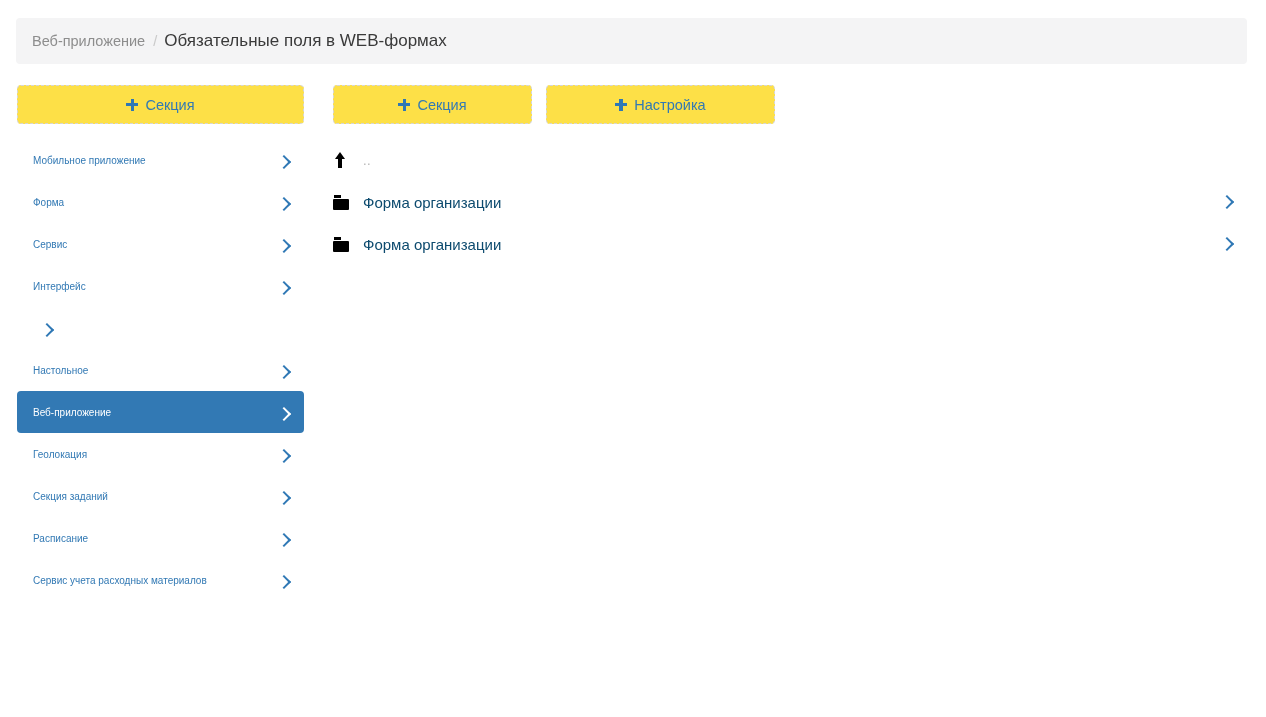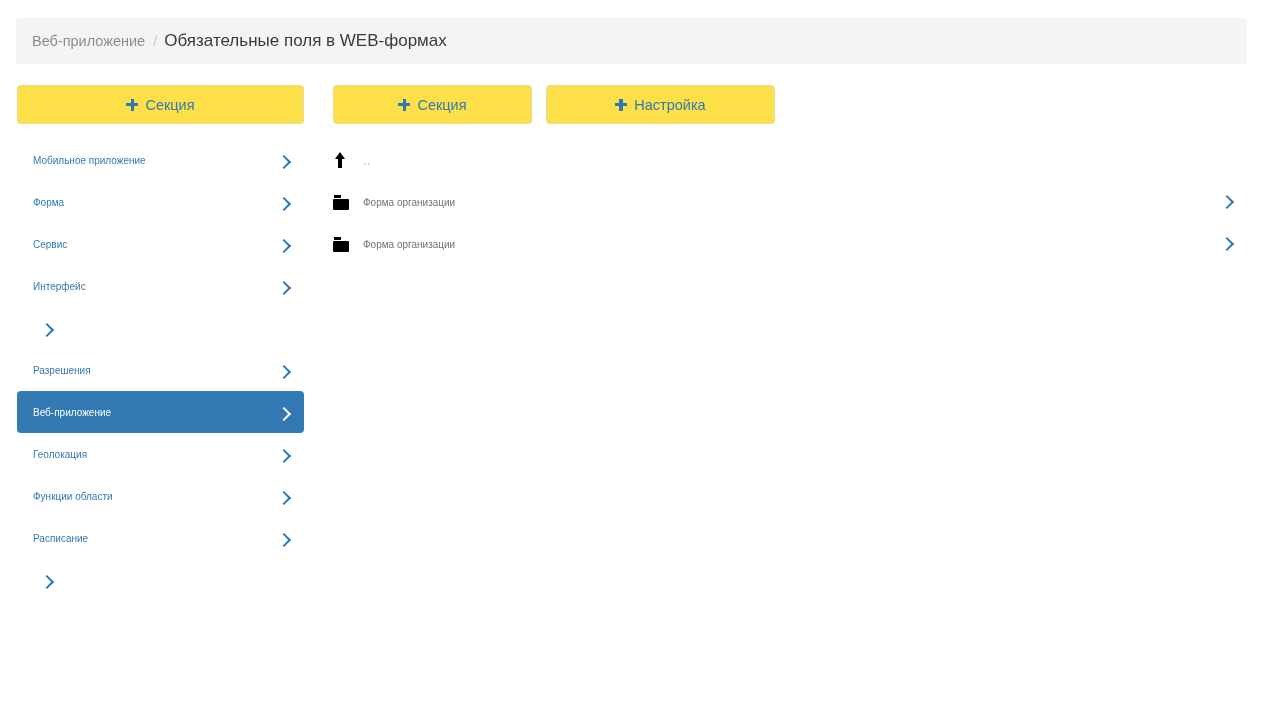--- a/index.html
+++ b/index.html
@@ -158,22 +158,22 @@
     height: 42px;
     cursor: pointer;
   }
   .row .icon-wrap {
     width: 30px;
     flex: none;
     display: flex;
     align-items: center;
   }
   .row .row-label {
-    color: #737373;
-    font-size: 10px;
+    color: #0c4a6e;
+    font-size: 15px;
   }
   .row.parent .row-label {
     color: #b4b4b4;
     font-size: 13px;
     letter-spacing: 0.5px;
   }
   .row .row-chev {
     position: absolute;
     right: 14px;
     top: 50%;
@@ -286,40 +286,41 @@
       <span class="chev"></span>
     </div>
     <div class="side-item">
       <span class="label">Интерфейс</span>
       <span class="chev"></span>
     </div>
     <div class="side-item">
       <span class="chev"></span>
     </div>
     <div class="side-item">
-      <span class="label">Разрешения</span>
+      <span class="label">Настольное</span>
       <span class="chev"></span>
     </div>
     <div class="side-item active">
       <span class="label">Веб-приложение</span>
       <span class="chev"></span>
     </div>
     <div class="side-item">
       <span class="label">Геолокация</span>
       <span class="chev"></span>
     </div>
     <div class="side-item">
-      <span class="label">Функции области</span>
+      <span class="label">Секция заданий</span>
       <span class="chev"></span>
     </div>
     <div class="side-item">
       <span class="label">Расписание</span>
       <span class="chev"></span>
     </div>
     <div class="side-item">
+      <span class="label">Сервис учета расходных материалов</span>
       <span class="chev"></span>
     </div>
   </nav>
 
   <div class="main-list">
     <div class="row parent">
       <span class="icon-wrap">
         <span class="up-arrow"></span>
       </span>
       <span class="row-label">..</span>

